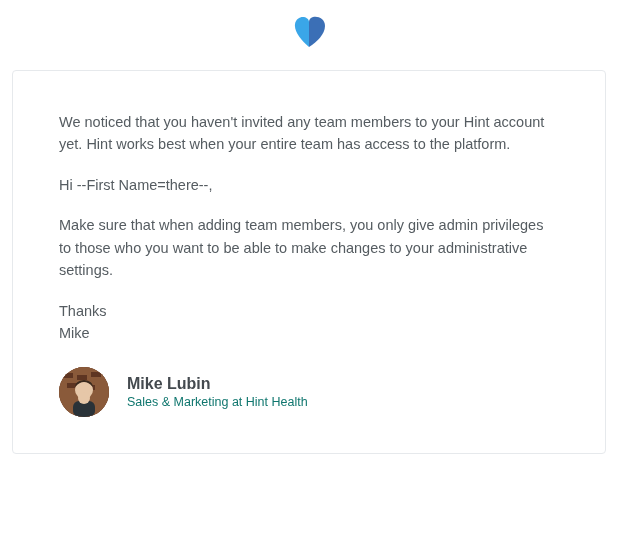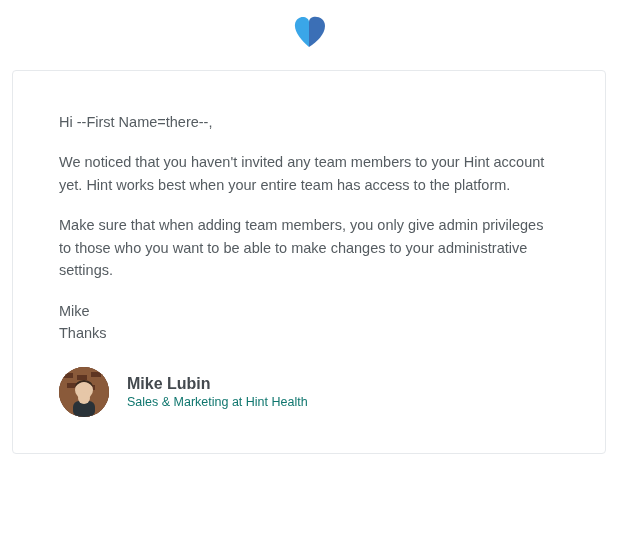--- a/index.html
+++ b/index.html
@@ -74,29 +74,29 @@
     <svg width="36" height="32" viewBox="0 0 36 32">
       <path d="M18 6 C18 -2 34 -1 34 10 C34 18 26 26 18 31 Z" fill="#3b6fb6"></path>
       <path d="M18 6 C18 0 6 -2 4 8 C3 16 10 24 18 31 Z" fill="#3aa6e8"></path>
     </svg>
   </span>
 </div>
 
 <div class="card">
   <div class="body-text">
 
+    <p>We noticed that you haven't invited any team members to your Hint account yet. Hint works best when your entire team has access to the platform.</p>
+
     <p>Hi --First Name=there--,</p>
-
-    <p>We noticed that you haven't invited any team members to your Hint account yet. Hint works best when your entire team has access to the platform.</p>
 
     <p>Make sure that when adding team members, you only give admin privileges to those who you want to be able to make changes to your administrative settings.</p>
 
 
+    <p class="tight">Thanks</p>
     <p class="tight">Mike</p>
-    <p class="tight">Thanks</p>
 
   </div>
 
   <div class="sig-block">
     <div class="avatar">
       <svg width="50" height="50" viewBox="0 0 50 50">
         <rect width="50" height="50" fill="#6b3f28"></rect>
         <rect x="0" y="0" width="50" height="50" fill="#8a5a3a"></rect>
         <rect x="4" y="6" width="10" height="5" fill="#5e3522"></rect>
         <rect x="18" y="8" width="10" height="5" fill="#5e3522"></rect>

